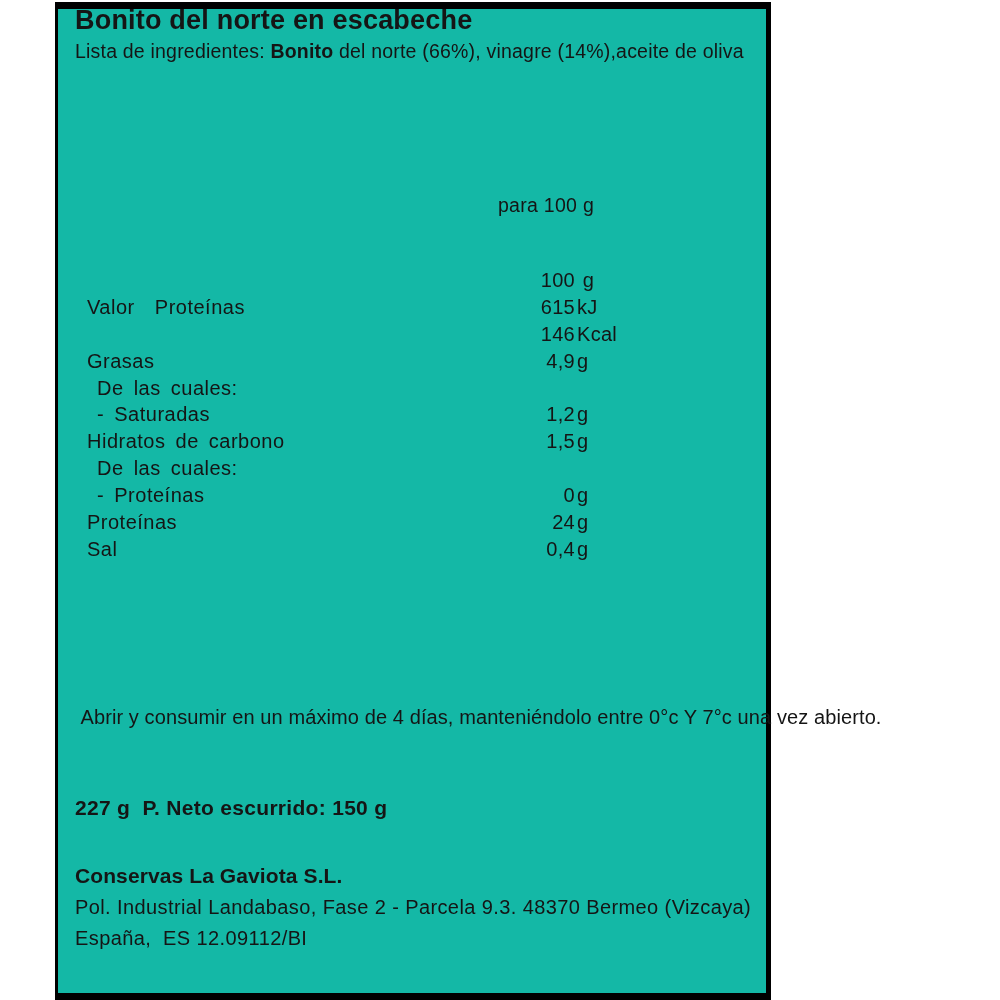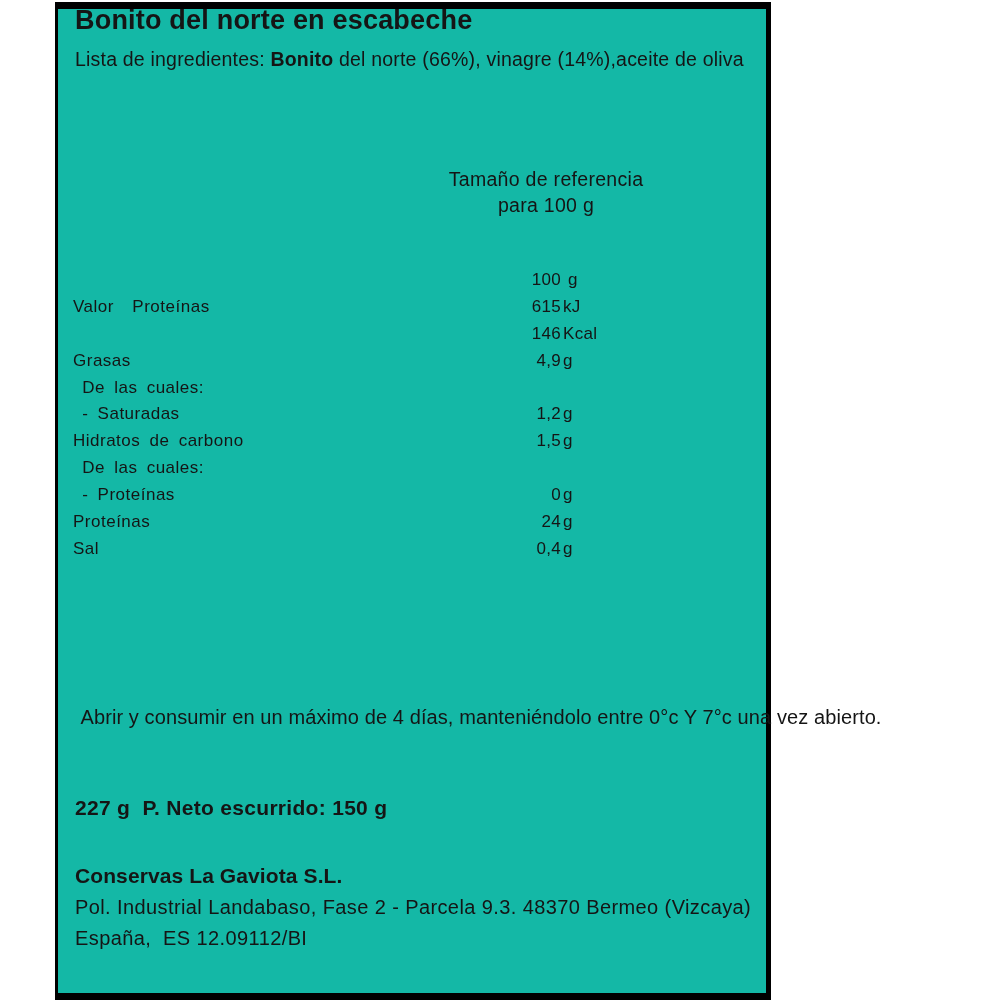--- a/index.html
+++ b/index.html
@@ -17,27 +17,26 @@
   .content{position:relative;width:100%;height:100%;}
   .content > div{position:absolute;}
 
   .title{
     left:17px;top:-4px;font-size:27px;font-weight:bold;
     letter-spacing:0.2px;line-height:30px;white-space:pre;
   }
   .ingredients{
     left:17px;top:29px;width:820px;font-size:19.5px;line-height:26.5px;
     letter-spacing:0.2px;
-    margin-top:8px;
   }
   .ref{
     left:288px;top:157px;width:400px;text-align:center;
     font-size:19.5px;line-height:26px;letter-spacing:0.3px;
   }
-  .nutri{left:15px;top:258px;width:640px;font-size:17px;letter-spacing:0.5px;}
+  .nutri{left:29px;top:258px;width:640px;font-size:20px;letter-spacing:0.5px;}
   .nrow{position:relative;height:26.9px;line-height:26.9px;white-space:pre;}
   .nlabel{word-spacing:4px;}
   .nval-num{position:absolute;left:378px;top:0;width:110px;text-align:right;letter-spacing:0.3px;}
   .nval-unit{position:absolute;left:490px;top:0;white-space:pre;letter-spacing:0.3px;}
 
   .storage{
     left:17px;top:695px;width:812px;font-size:20px;line-height:27.5px;
     letter-spacing:0.1px;
     text-align:center;
   }
@@ -53,21 +52,21 @@
 <body>
 
 <div class="frame">
   <div class="content">
 
     <div class="title">Bonito del norte en escabeche</div>
 
     <div class="ingredients"><span>Lista de ingredientes: </span><b>Bonito</b><span> del norte (66%), vinagre (14%),aceite de oliva</span><br></div>
 
     <div class="ref">
-      <span>Tamaño de referencia</span><br>
+      <br>
       <span>para 100 g</span>
     </div>
 
     <div class="nutri">
       <div class="nrow"><span class="nval-num">100</span><span class="nval-unit"> g</span></div>
       <div class="nrow"><span class="nlabel">Valor  Proteínas</span><span class="nval-num">615</span><span class="nval-unit">kJ</span></div>
       <div class="nrow"><span class="nlabel"></span><span class="nval-num">146</span><span class="nval-unit">Kcal</span></div>
       <div class="nrow"><span class="nlabel">Grasas</span><span class="nval-num">4,9</span><span class="nval-unit">g</span></div>
       <div class="nrow"><span class="nlabel"> De las cuales:</span><span class="nval-num"></span><span class="nval-unit"></span></div>
       <div class="nrow"><span class="nlabel"> - Saturadas</span><span class="nval-num">1,2</span><span class="nval-unit">g</span></div>

